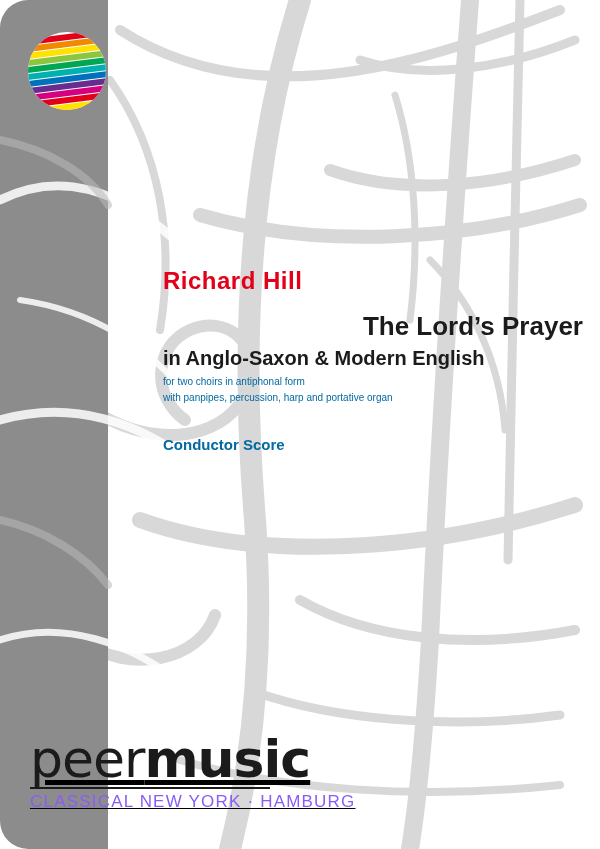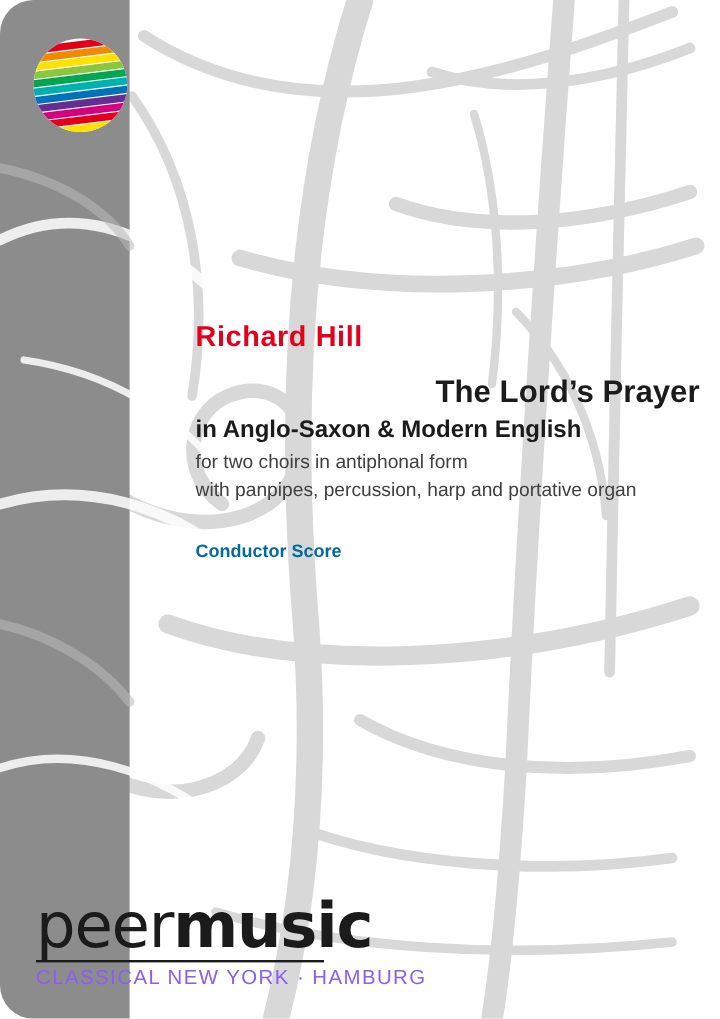--- a/index.html
+++ b/index.html
@@ -75,37 +75,38 @@
     text-align: right;
   }
   .subtitle-1 {
     font-size: 20px;
     font-weight: bold;
     color: #1b1b1b;
     margin: 0 0 6px 0;
     line-height: 1.2;
   }
   .subtitle-2, .subtitle-3 {
-    font-size: 16px;
-    color: #404040;
+    font-size: 10px;
+    color: #0369a1;
     margin: 0 0 3px 0;
     line-height: 1.25;
   }
   .score-type {
     margin-top: 32px;
     font-size: 15px;
     font-weight: bold;
     color: #0369a1;
   }
   
   .publisher {
     position: absolute;
     left: 30px;
-    bottom: 24px;
+    bottom: 37px;
     width: 540px;
+    text-decoration: underline;
   }
   .pub-name {
     font-family: "DejaVu Sans", sans-serif;
     font-size: 52px;
     line-height: 1;
     color: #1b1b1b;
     letter-spacing: -1px;
   }
   .pub-name .peer {
     font-weight: normal;

